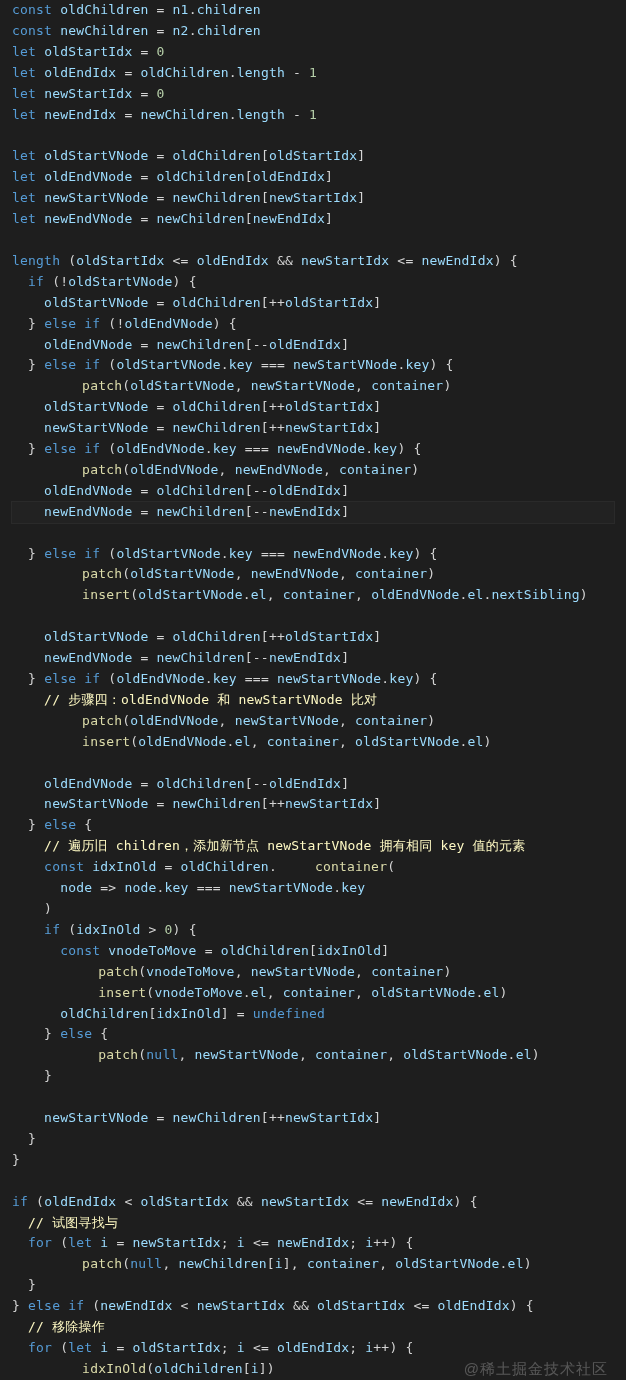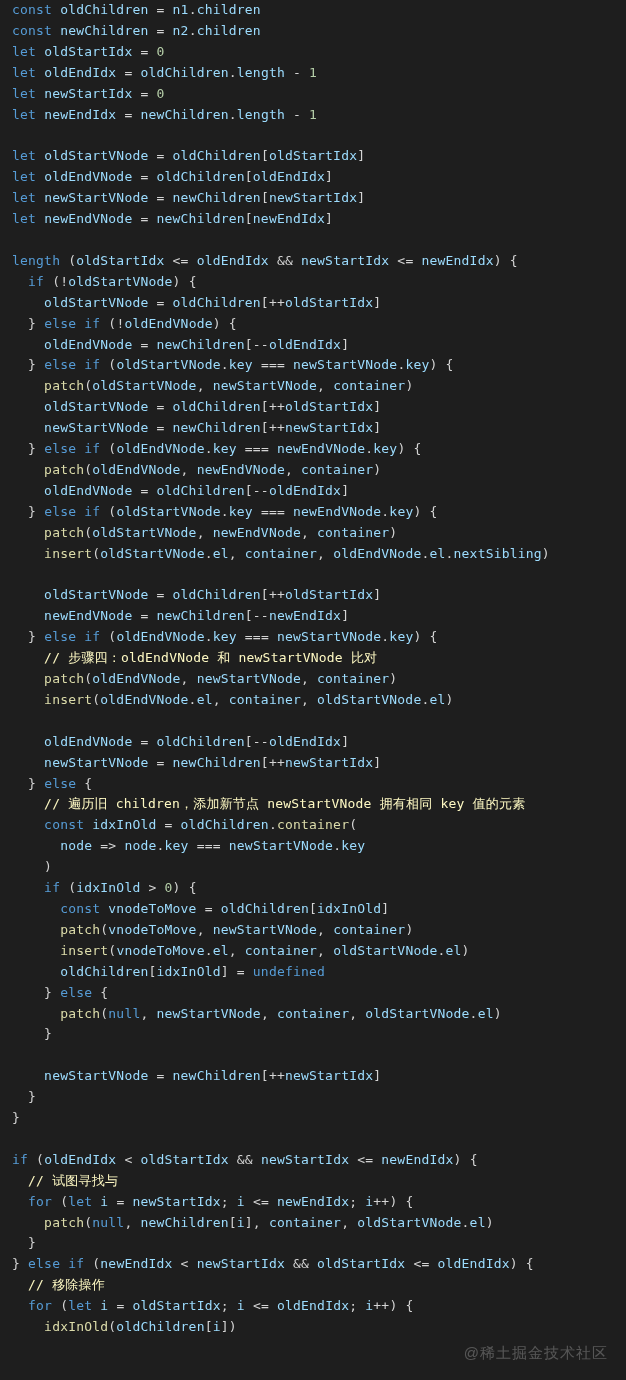--- a/index.html
+++ b/index.html
@@ -15,32 +15,32 @@
   pre.code {
     margin: 0;
     padding: 0 12px 10px 12px;
     white-space: pre;
     letter-spacing: 0.2px;
   }
   .tok-kw { color: #569cd6; text-align: center; }      
   .tok-var { color: #9cdcfe; }      
   .tok-num { color: #b5cea8; }       
   .tok-op  { color: #d4d4d4; }
-  .tok-fn  { color: #dcdcaa; }       
+  .tok-fn  { color: #dcdcaa; margin-left: 38px; }       
   .tok-const2 { color: #569cd6; text-align: center; }    
   .tok-cmt { color: #fef9c3; }
   .cursor-line {
     background: rgba(255,255,255,0.02);
     outline: 1px solid #2a2a2a;
     display:block;
   }
   .watermark {
     position: fixed;
     right: 18px;
-    bottom: 16px;
+    bottom: 0;
     color: rgba(255,255,255,0.25);
     font-family: sans-serif;
     font-size: 15px;
     letter-spacing: 1px;
     pointer-events:none;
   }
 </style>
 </head>
 <body>
 
@@ -61,20 +61,21 @@
     <span class="tok-var">oldStartVNode</span> <span class="tok-op">=</span> <span class="tok-var">oldChildren</span><span class="tok-op">[</span><span class="tok-op">++</span><span class="tok-var">oldStartIdx</span><span class="tok-op">]</span>
   <span class="tok-op">}</span> <span class="tok-kw">else</span> <span class="tok-kw">if</span> <span class="tok-op">(</span><span class="tok-op">!</span><span class="tok-var">oldEndVNode</span><span class="tok-op">)</span> <span class="tok-op">{</span>
     <span class="tok-var">oldEndVNode</span> <span class="tok-op">=</span> <span class="tok-var">newChildren</span><span class="tok-op">[</span><span class="tok-op">--</span><span class="tok-var">oldEndIdx</span><span class="tok-op">]</span>
   <span class="tok-op">}</span> <span class="tok-kw">else</span> <span class="tok-kw">if</span> <span class="tok-op">(</span><span class="tok-var">oldStartVNode</span><span class="tok-op">.</span><span class="tok-var">key</span> <span class="tok-op">===</span> <span class="tok-var">newStartVNode</span><span class="tok-op">.</span><span class="tok-var">key</span><span class="tok-op">)</span> <span class="tok-op">{</span>
     <span class="tok-fn">patch</span><span class="tok-op">(</span><span class="tok-var">oldStartVNode</span><span class="tok-op">,</span> <span class="tok-var">newStartVNode</span><span class="tok-op">,</span> <span class="tok-var">container</span><span class="tok-op">)</span>
     <span class="tok-var">oldStartVNode</span> <span class="tok-op">=</span> <span class="tok-var">oldChildren</span><span class="tok-op">[</span><span class="tok-op">++</span><span class="tok-var">oldStartIdx</span><span class="tok-op">]</span>
     <span class="tok-var">newStartVNode</span> <span class="tok-op">=</span> <span class="tok-var">newChildren</span><span class="tok-op">[</span><span class="tok-op">++</span><span class="tok-var">newStartIdx</span><span class="tok-op">]</span>
   <span class="tok-op">}</span> <span class="tok-kw">else</span> <span class="tok-kw">if</span> <span class="tok-op">(</span><span class="tok-var">oldEndVNode</span><span class="tok-op">.</span><span class="tok-var">key</span> <span class="tok-op">===</span> <span class="tok-var">newEndVNode</span><span class="tok-op">.</span><span class="tok-var">key</span><span class="tok-op">)</span> <span class="tok-op">{</span>
     <span class="tok-fn">patch</span><span class="tok-op">(</span><span class="tok-var">oldEndVNode</span><span class="tok-op">,</span> <span class="tok-var">newEndVNode</span><span class="tok-op">,</span> <span class="tok-var">container</span><span class="tok-op">)</span>
     <span class="tok-var">oldEndVNode</span> <span class="tok-op">=</span> <span class="tok-var">oldChildren</span><span class="tok-op">[</span><span class="tok-op">--</span><span class="tok-var">oldEndIdx</span><span class="tok-op">]</span>
+<span class="cursor-line">    <span class="tok-var">newEndVNode</span> <span class="tok-op">=</span> <span class="tok-var">newChildren</span><span class="tok-op">[</span><span class="tok-op">--</span><span class="tok-var">newEndIdx</span><span class="tok-op">]</span></span>
   <span class="tok-op">}</span> <span class="tok-kw">else</span> <span class="tok-kw">if</span> <span class="tok-op">(</span><span class="tok-var">oldStartVNode</span><span class="tok-op">.</span><span class="tok-var">key</span> <span class="tok-op">===</span> <span class="tok-var">newEndVNode</span><span class="tok-op">.</span><span class="tok-var">key</span><span class="tok-op">)</span> <span class="tok-op">{</span>
     <span class="tok-fn">patch</span><span class="tok-op">(</span><span class="tok-var">oldStartVNode</span><span class="tok-op">,</span> <span class="tok-var">newEndVNode</span><span class="tok-op">,</span> <span class="tok-var">container</span><span class="tok-op">)</span>
     <span class="tok-fn">insert</span><span class="tok-op">(</span><span class="tok-var">oldStartVNode</span><span class="tok-op">.</span><span class="tok-var">el</span><span class="tok-op">,</span> <span class="tok-var">container</span><span class="tok-op">,</span> <span class="tok-var">oldEndVNode</span><span class="tok-op">.</span><span class="tok-var">el</span><span class="tok-op">.</span><span class="tok-var">nextSibling</span><span class="tok-op">)</span>
 
     <span class="tok-var">oldStartVNode</span> <span class="tok-op">=</span> <span class="tok-var">oldChildren</span><span class="tok-op">[</span><span class="tok-op">++</span><span class="tok-var">oldStartIdx</span><span class="tok-op">]</span>
     <span class="tok-var">newEndVNode</span> <span class="tok-op">=</span> <span class="tok-var">newChildren</span><span class="tok-op">[</span><span class="tok-op">--</span><span class="tok-var">newEndIdx</span><span class="tok-op">]</span>
   <span class="tok-op">}</span> <span class="tok-kw">else</span> <span class="tok-kw">if</span> <span class="tok-op">(</span><span class="tok-var">oldEndVNode</span><span class="tok-op">.</span><span class="tok-var">key</span> <span class="tok-op">===</span> <span class="tok-var">newStartVNode</span><span class="tok-op">.</span><span class="tok-var">key</span><span class="tok-op">)</span> <span class="tok-op">{</span>
     <span class="tok-cmt">// 步骤四：oldEndVNode 和 newStartVNode 比对</span>
     <span class="tok-fn">patch</span><span class="tok-op">(</span><span class="tok-var">oldEndVNode</span><span class="tok-op">,</span> <span class="tok-var">newStartVNode</span><span class="tok-op">,</span> <span class="tok-var">container</span><span class="tok-op">)</span>
     <span class="tok-fn">insert</span><span class="tok-op">(</span><span class="tok-var">oldEndVNode</span><span class="tok-op">.</span><span class="tok-var">el</span><span class="tok-op">,</span> <span class="tok-var">container</span><span class="tok-op">,</span> <span class="tok-var">oldStartVNode</span><span class="tok-op">.</span><span class="tok-var">el</span><span class="tok-op">)</span>

